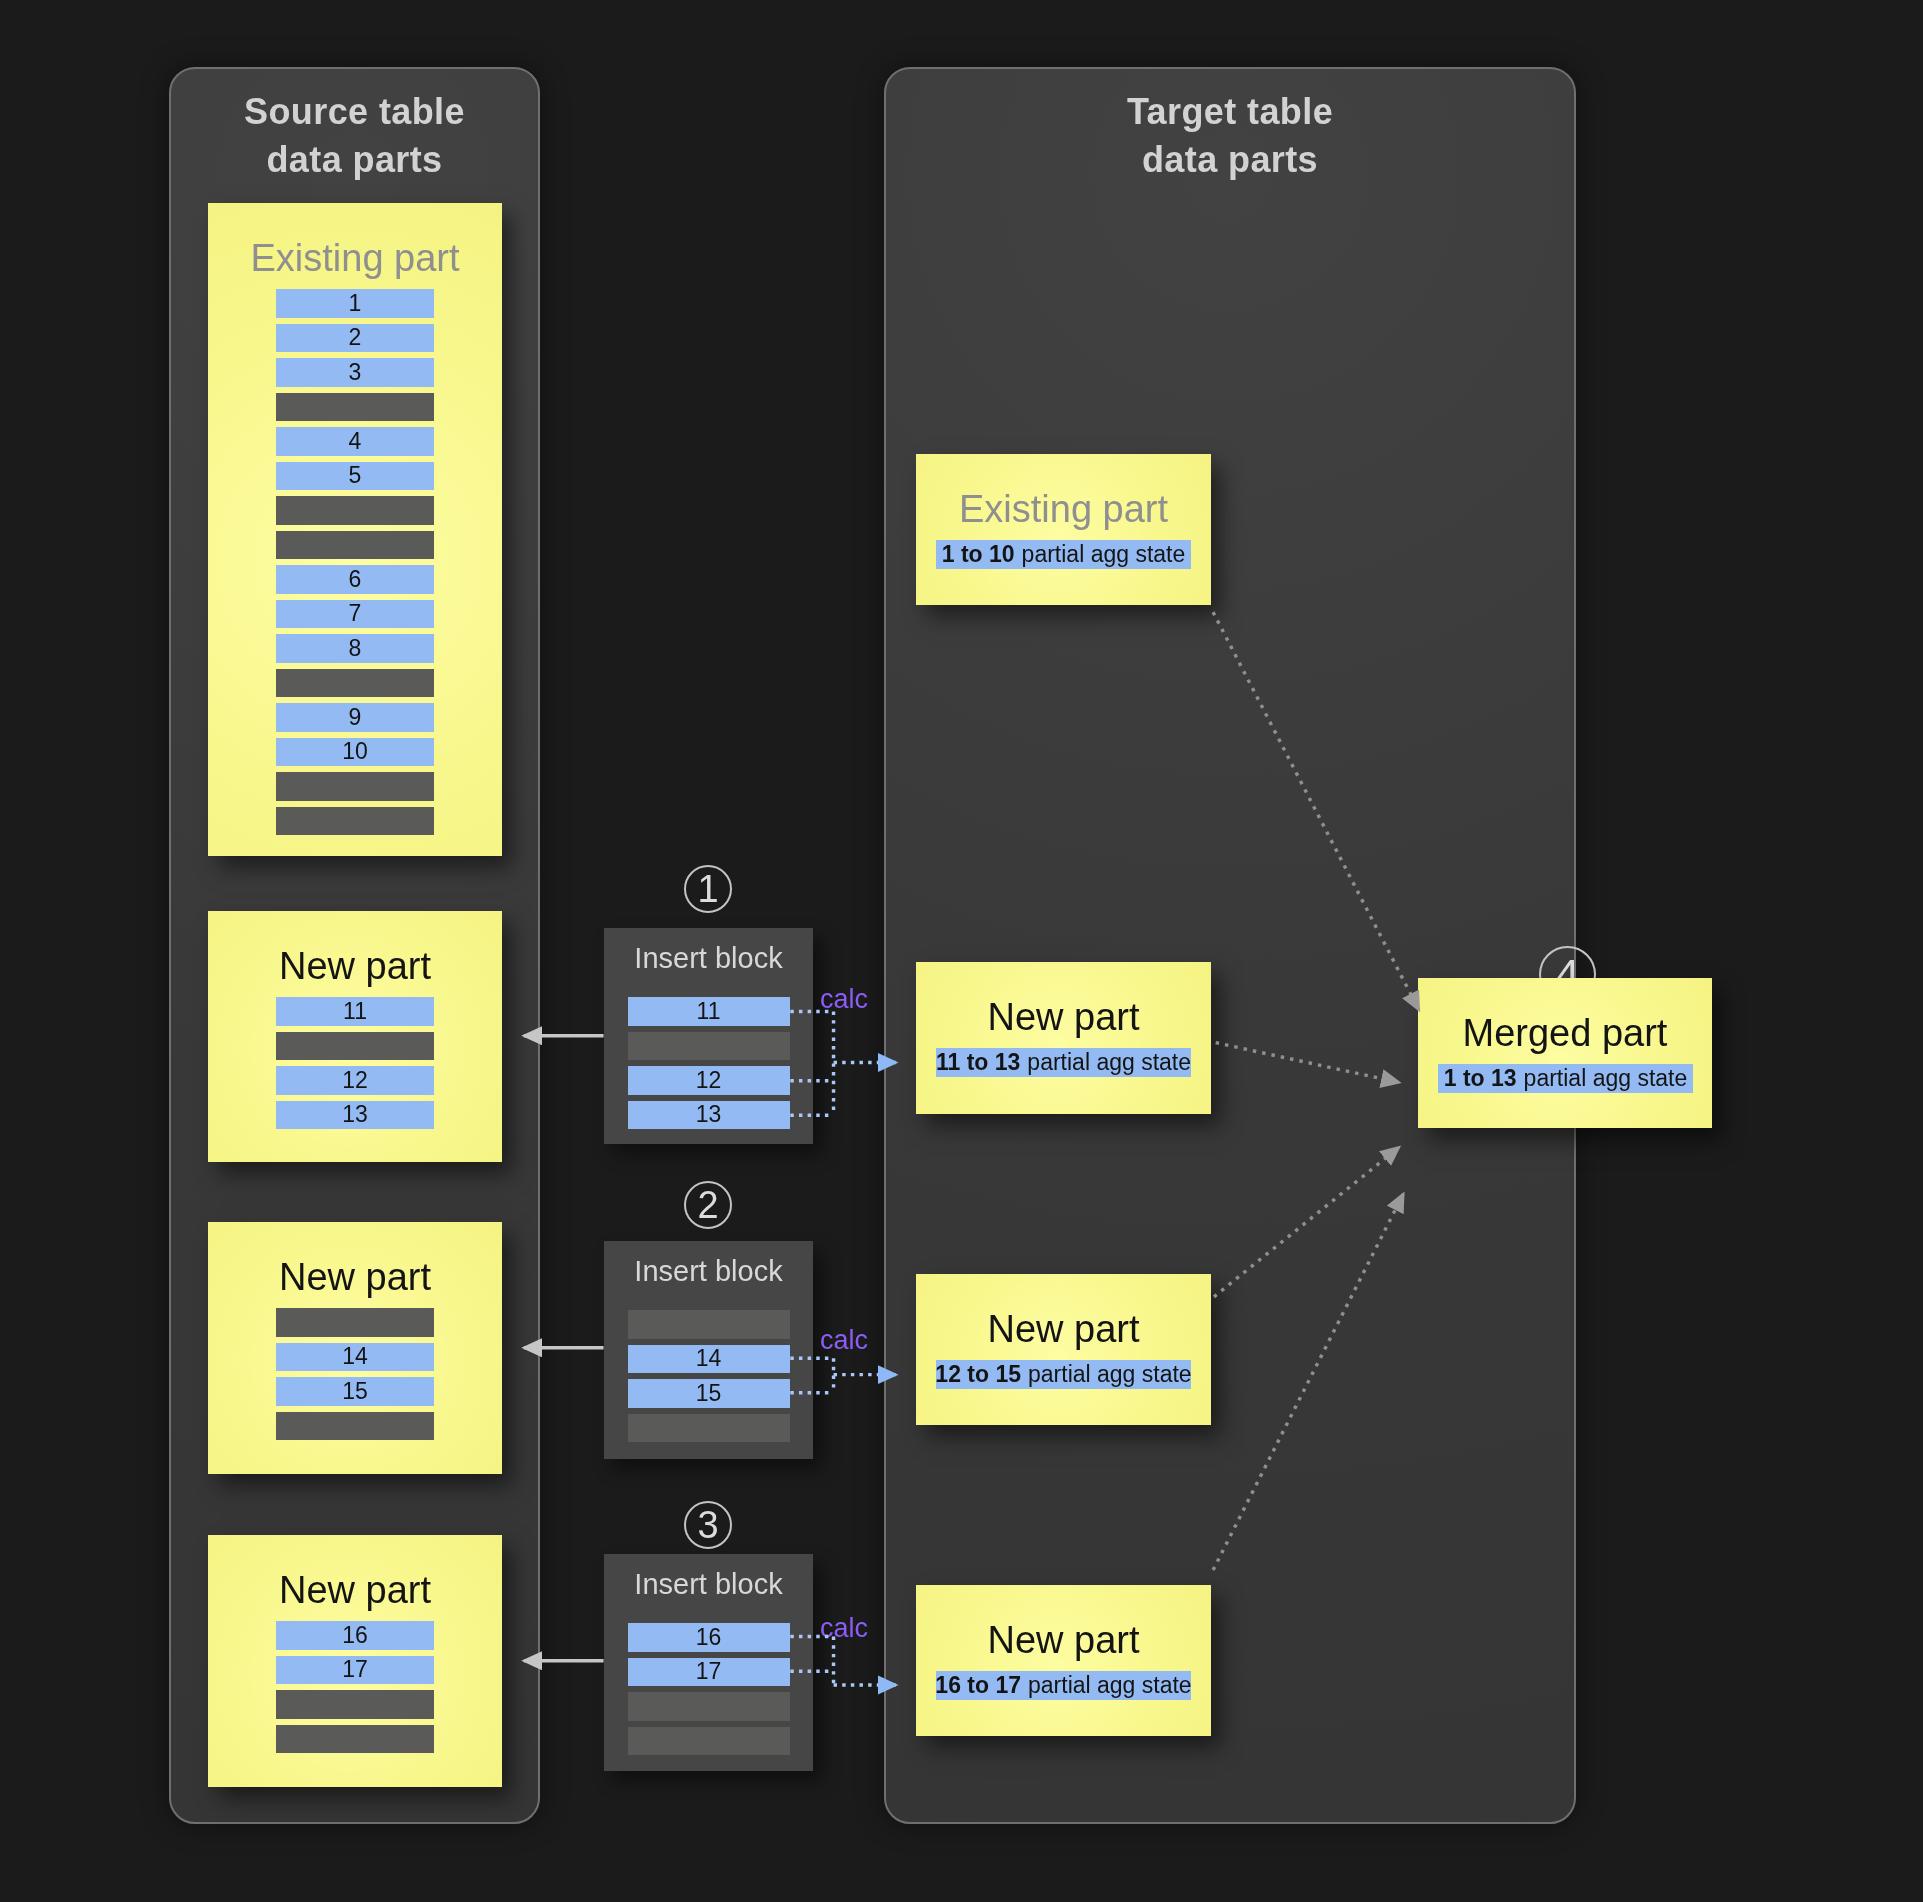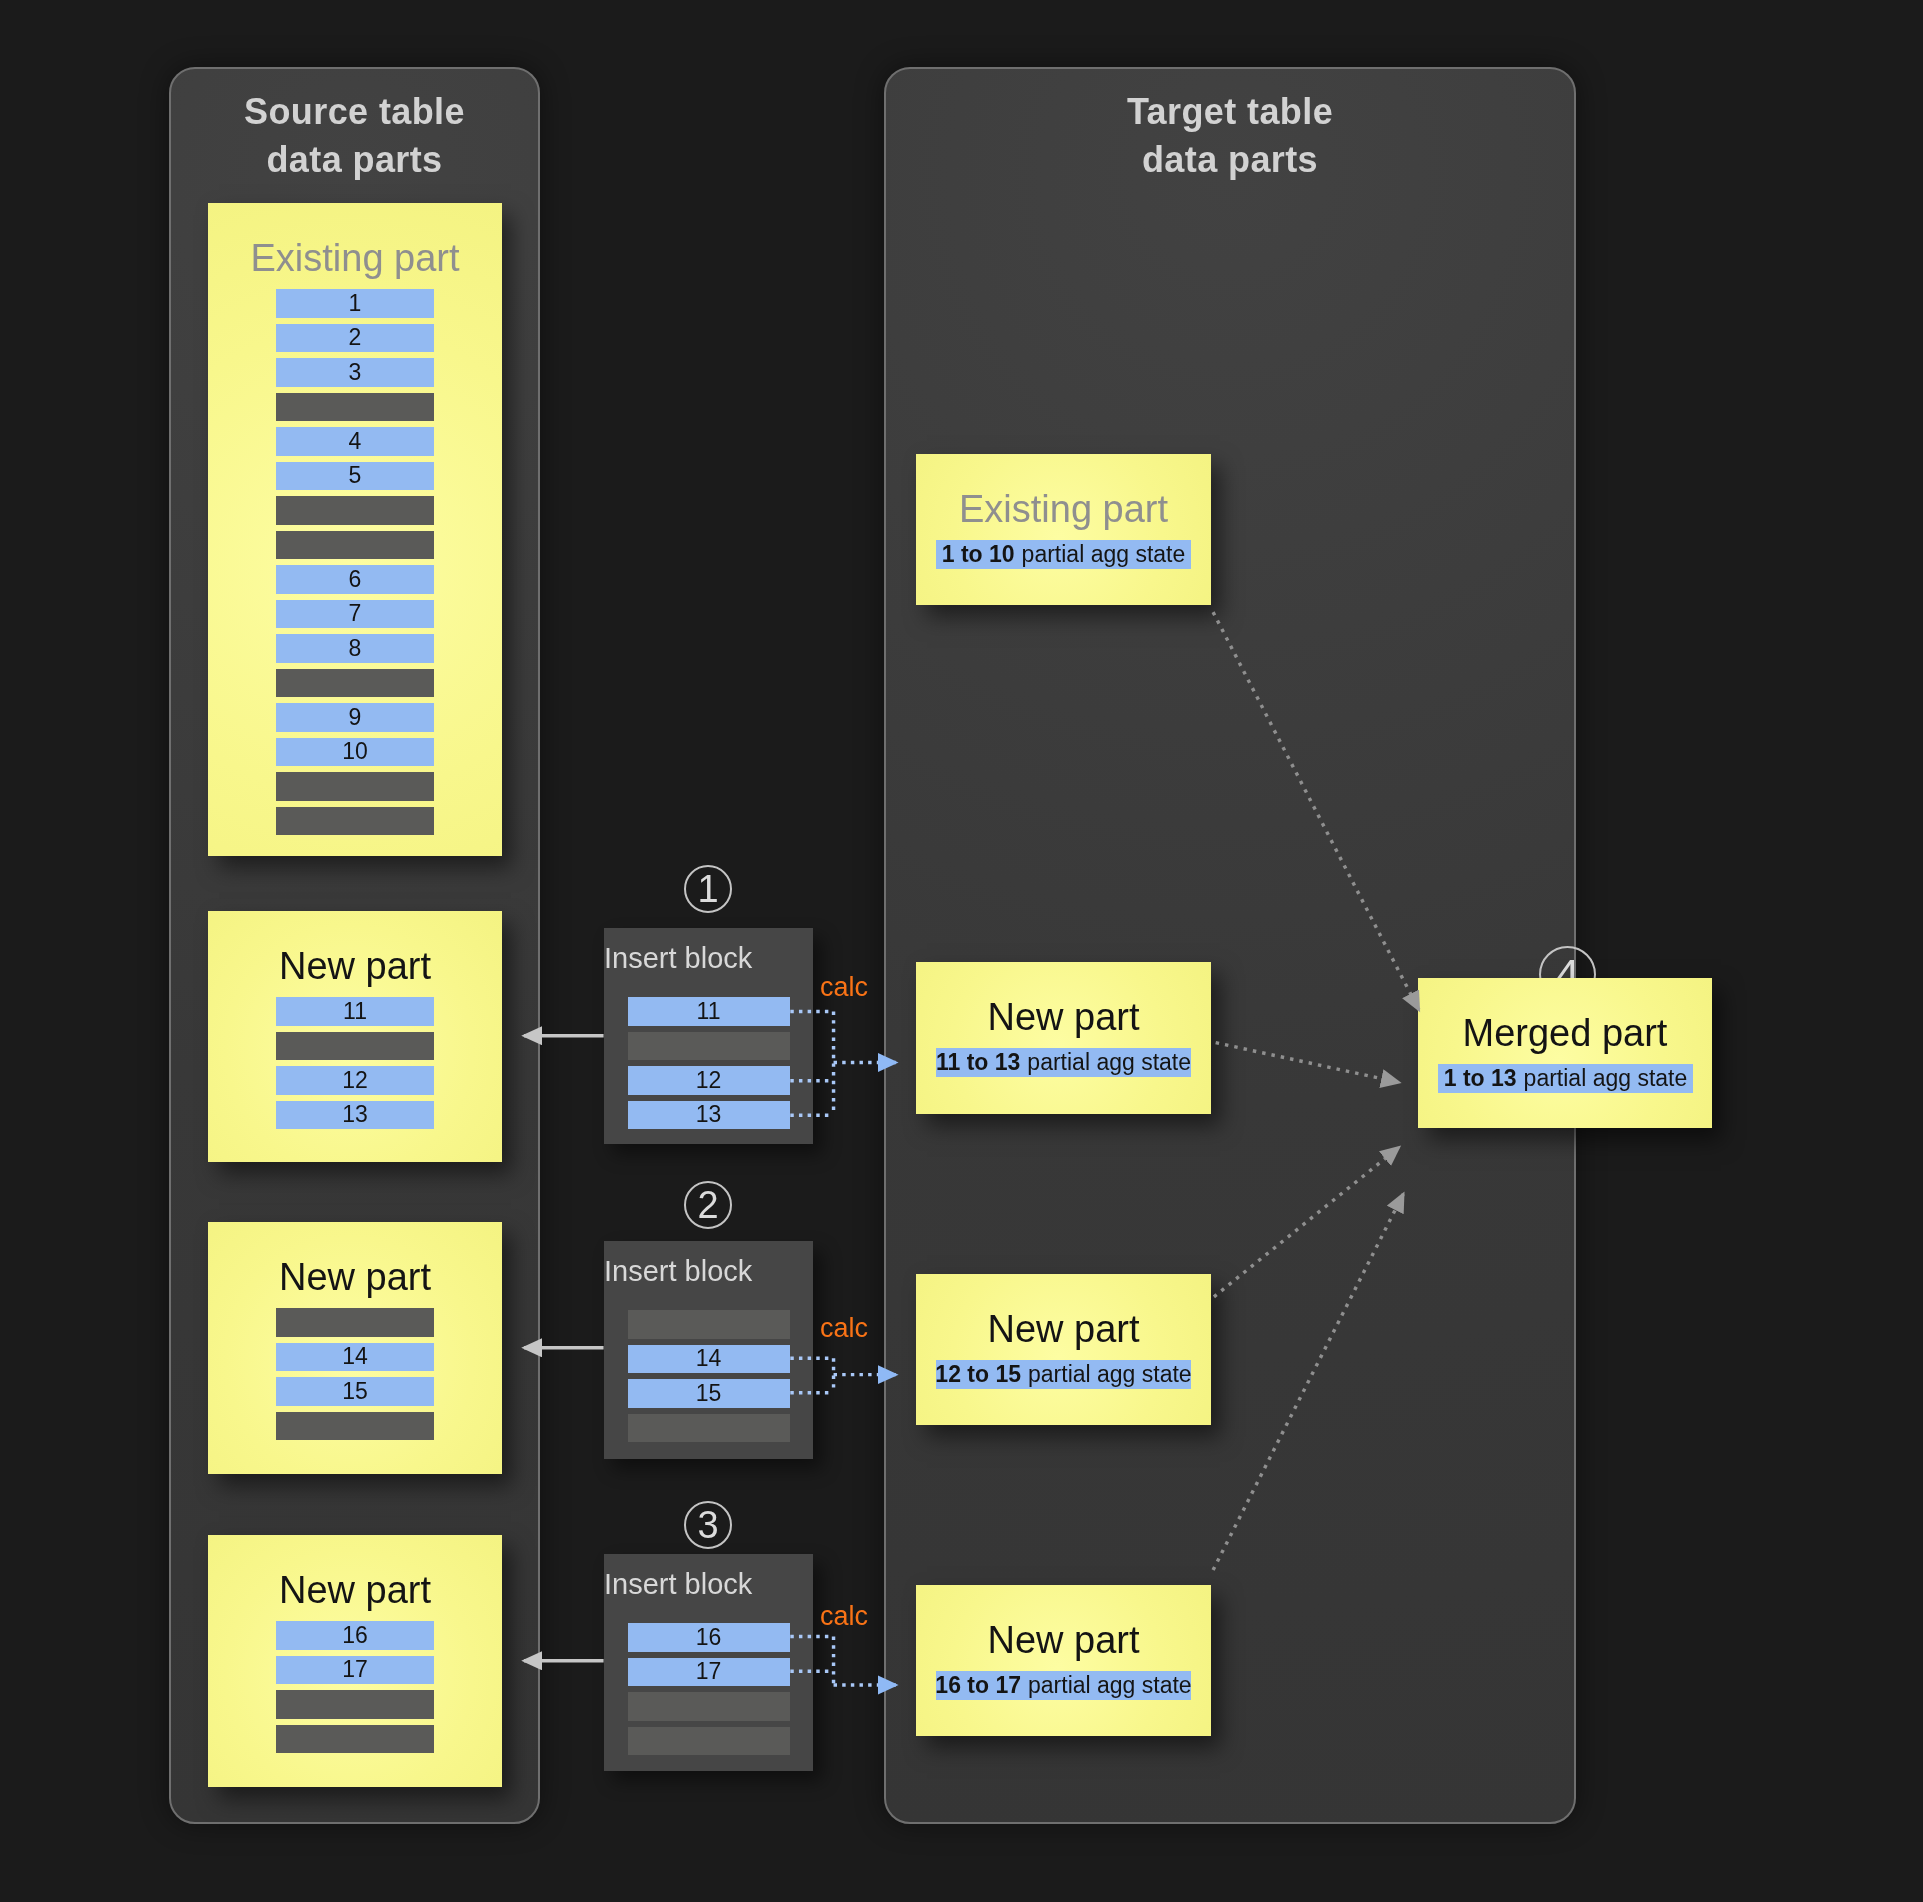--- a/index.html
+++ b/index.html
@@ -33,28 +33,28 @@
   .row{
     height:28.5px;display:flex;align-items:center;justify-content:center;
     font-size:23px;color:#141414;
   }
   .row-data{background:#93baf2;}
   .row-gray{background:#5a5a58;}
   .iblock{
     position:absolute;left:604px;width:209px;background:#464646;
     box-shadow:8.6px 10.4px 17.3px rgba(0,0,0,.45);
   }
-  .iblock-title{font-size:29px;color:#d8d8d8;padding-top:14px;}
+  .iblock-title{text-align:center;font-size:29px;color:#d8d8d8;padding-top:14px;}
   .circle{
     position:absolute;width:48px;height:48px;border:2.6px solid #c4c4c4;border-radius:50%;
     display:flex;align-items:center;justify-content:center;
     font-size:38px;color:#dcdcdc;box-sizing:border-box;
   }
   .circle.big{width:57px;height:57px;font-size:43px;}
-  .calc{position:absolute;font-size:27px;color:#f97316;}
+  .calc{position:absolute;font-size:27px;color:#8b5cf6;margin-top:12px;}
   .strip{
     position:absolute;left:20px;top:86px;width:255px;height:28.5px;background:#93baf2;
     display:flex;align-items:center;justify-content:center;
     font-size:23px;color:#141414;white-space:nowrap;
   }
   .rng{font-weight:bold;margin-right:7px;}
   .overlay{position:absolute;left:0;top:0;pointer-events:none;}
 </style>
 </head>
 <body>

